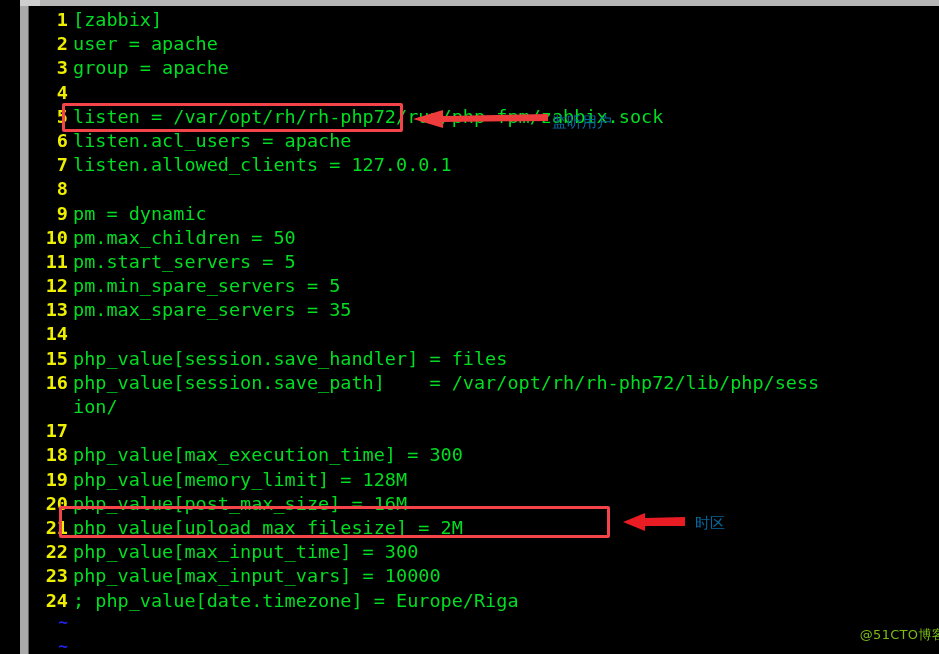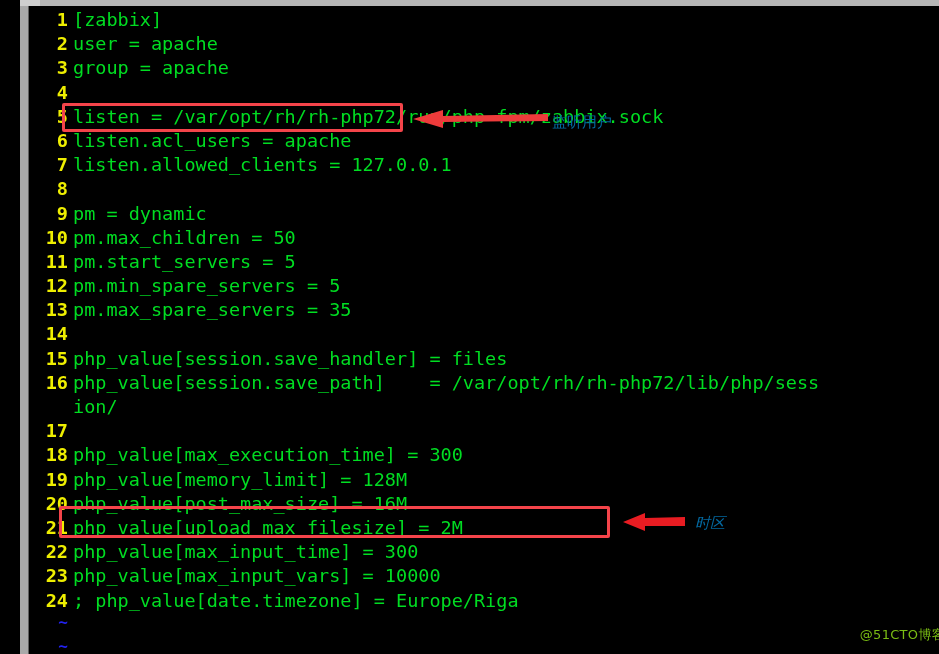--- a/index.html
+++ b/index.html
@@ -139,21 +139,21 @@
   
   .annot {
     position: absolute;
     color: #0369a1;
     font-family: "DejaVu Sans", "Liberation Sans", sans-serif;
     font-size: 15px;
     line-height: 18px;
     white-space: nowrap;
   }
   #annot-1 { left: 532px; top: 113px; }
-  #annot-2 { left: 675px; top: 514px; font-style: italic; }
+  #annot-2 { left: 675px; top: 514px; }
 
   
   #watermark {
     position: absolute;
     right: 14px;
     bottom: 10px;
     color: #84cc16;
     font-family: "DejaVu Sans", "Liberation Sans", sans-serif;
     font-size: 13px;
     letter-spacing: 0.3px;

